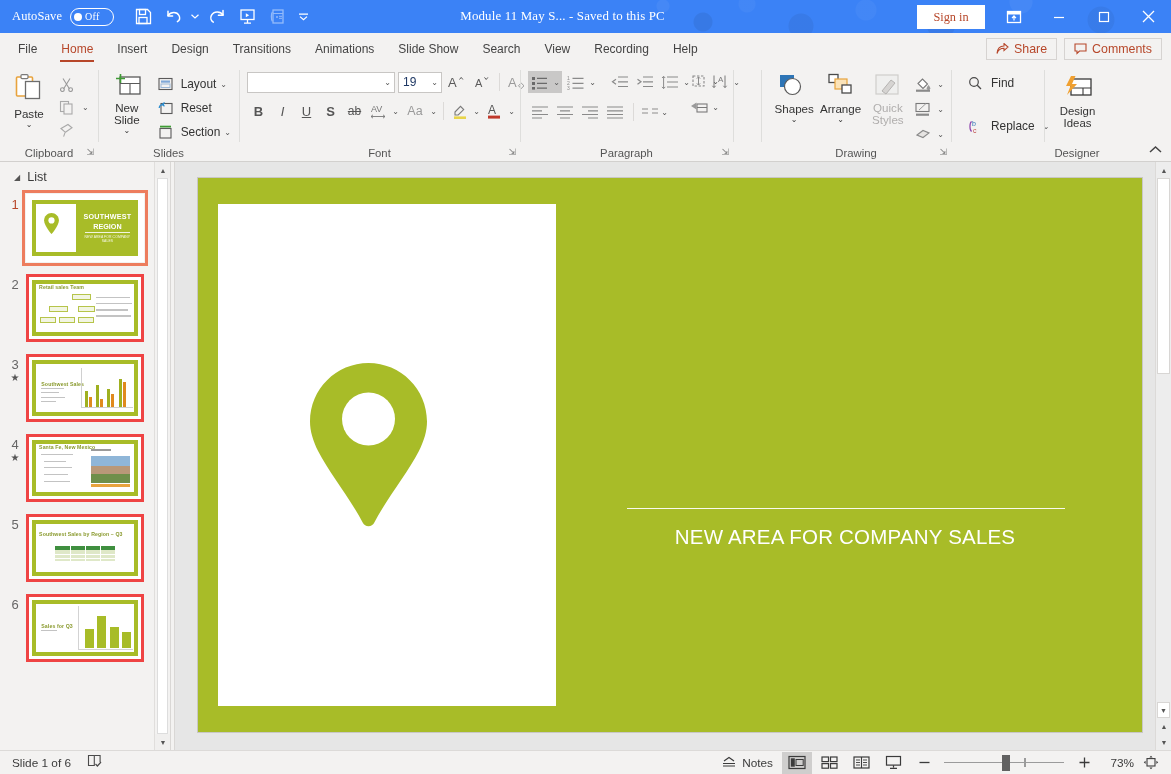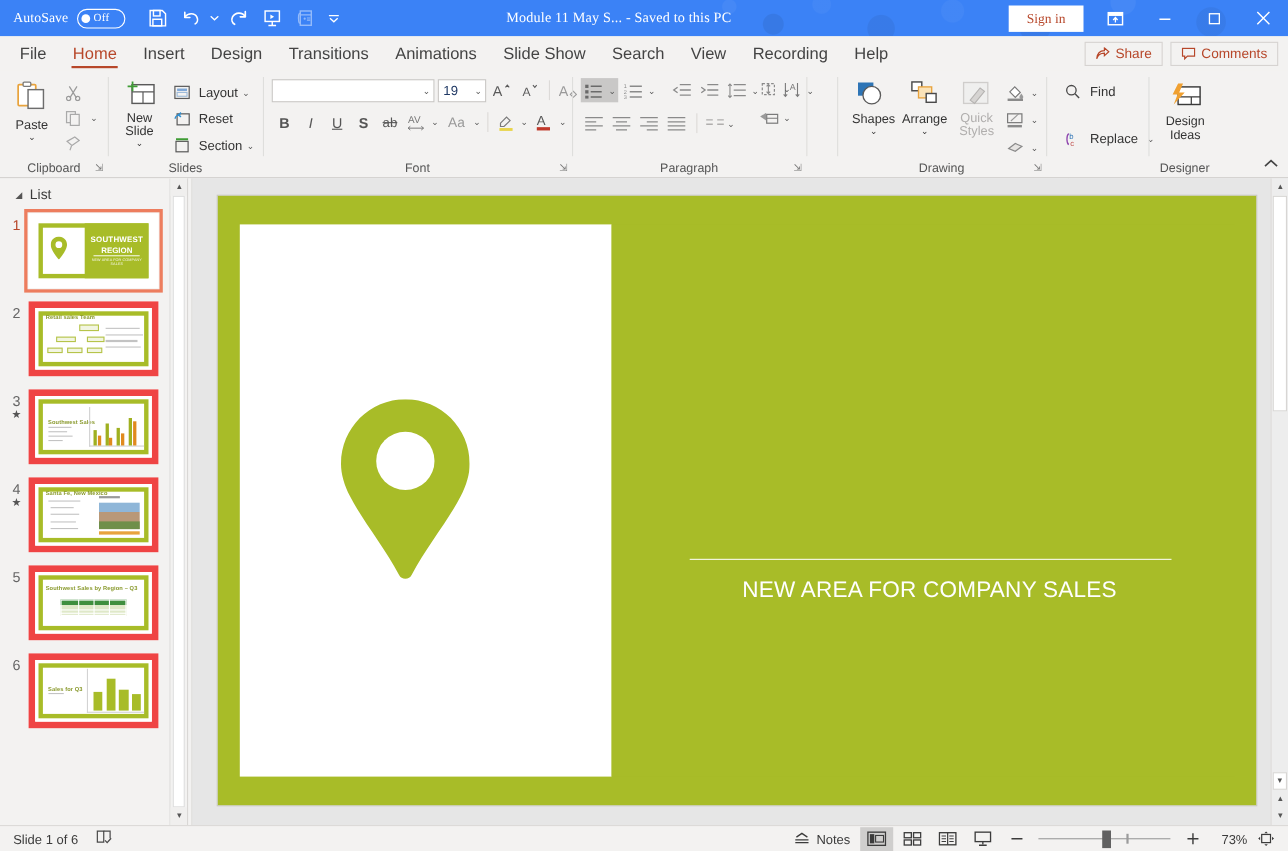--- a/index.html
+++ b/index.html
@@ -62,21 +62,21 @@
   }
   .tb-right { display: flex; align-items: center; margin-left: auto; z-index: 3; height: 33px; }
   .tb-icon-btn { width: 45px; height: 33px; display: flex; align-items: center; justify-content: center; }
 
   
   .ribbon-tabs {
     height: 31px; flex: 0 0 31px; background: #f3f2f1; display: flex; align-items: stretch;
     position: relative; padding-left: 6px;
   }
   .rtab {
-    padding: 16px 12px; display: flex; align-items: center; font-size: 15px; color: #444;
+    padding: 16px 12px; display: flex; align-items: center; font-size: 12px; color: #444;
     position: relative; white-space: nowrap;
   }
   .rtab.active { color: #b7472a; font-weight: 400; }
   .rtab.active::after {
     content: ""; position: absolute; left: 11px; right: 11px; bottom: 3px; height: 2.4px;
     background: #b7472a;
   }
   .rtab-right { margin-left: auto; display: flex; align-items: center; gap: 7px; padding-right: 9px; }
   .pillbtn {
     border: 1px solid #d6d3d1; height: 22px; display: flex; align-items: center; gap: 5px;
@@ -136,21 +136,21 @@
   .section-hdr {
     display: flex; align-items: center; gap: 7px; padding: 8px 0 4px 14px; font-size: 12.6px; color: #3b3b3b;
   }
   .section-tri { font-size: 8px; color: #555; }
   .thumbrow { display: flex; align-items: flex-start; padding: 0 0 0 4px; margin-top: 6px; }
   .thumbnum {
     width: 22px; text-align: center; font-size: 13px; color: #666; padding-top: 3px; line-height: 15px;
   }
   .thumbnum.active { color: #b7472a; }
   .star { display: block; font-size: 10px; color: #555; line-height: 11px; }
-  .thumbbox { width: 118px; height: 68px; border: 6px solid #ef4444; background: #fff; position: relative; }
+  .thumbbox { width: 118px; height: 68px; border: 3px solid #ef4444; background: #fff; position: relative; }
   .thumbbox.active { outline: 3px solid #ed7d5e; outline-offset: 1px; border-color: #fff; }
 
   .tslide { position: absolute; inset: 0; background: #fff; overflow: hidden; }
   .tslide .gframe { position: absolute; inset: 3px; border: 4px solid #a8bc28; }
   .tgreenhalf { position: absolute; left: 42%; top: 3px; right: 3px; bottom: 3px; background: #a8bc28; }
   .tpin { position: absolute; left: 13%; top: 26%; width: 15px; height: 21px; }
   .ttitle1 { position: absolute; left: 46%; top: 24%; right: 6%; color: #fff; font-size: 7.2px; font-weight: bold; text-align: center; letter-spacing: .2px; }
   .ttitle2 { position: absolute; left: 46%; top: 41%; right: 6%; color: #fff; font-size: 7.2px; font-weight: bold; text-align: center; }
   .trule { position: absolute; left: 50%; right: 10%; top: 57%; height: 1px; background: rgba(255,255,255,.85); }
   .tsub { position: absolute; left: 46%; right: 6%; top: 61%; color: rgba(255,255,255,.9); font-size: 3.4px; text-align: center; letter-spacing: .1px;}

